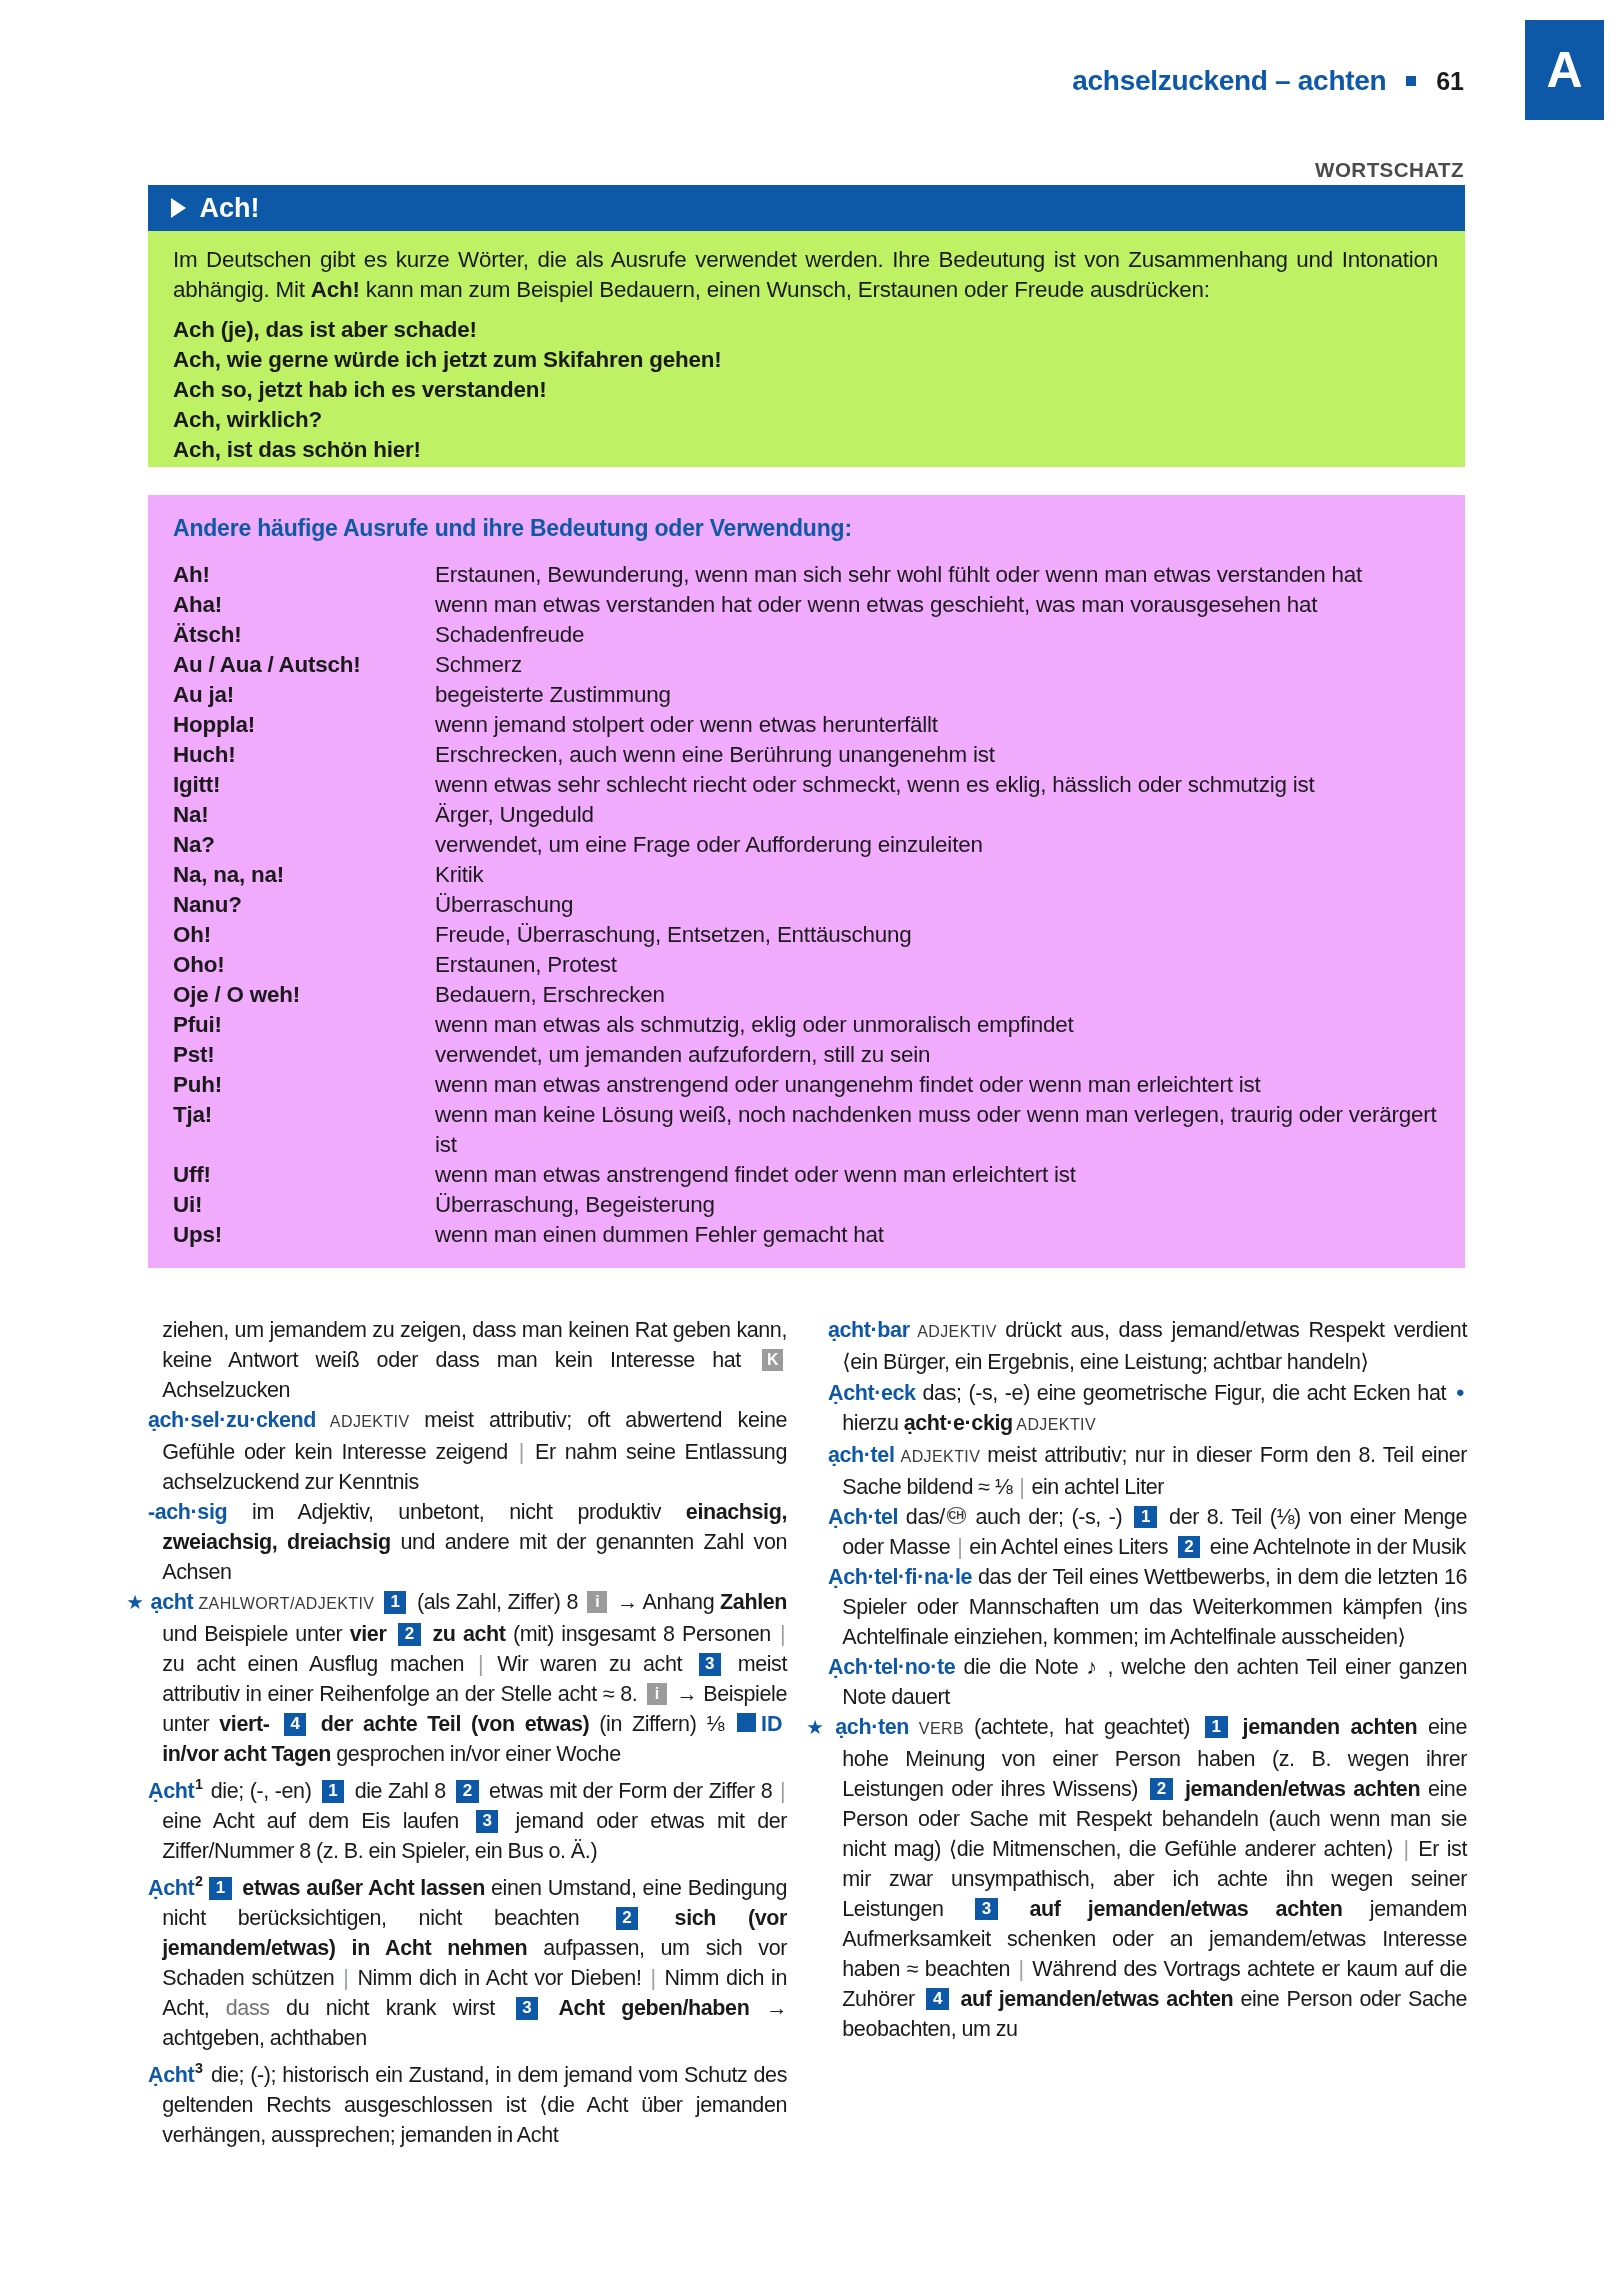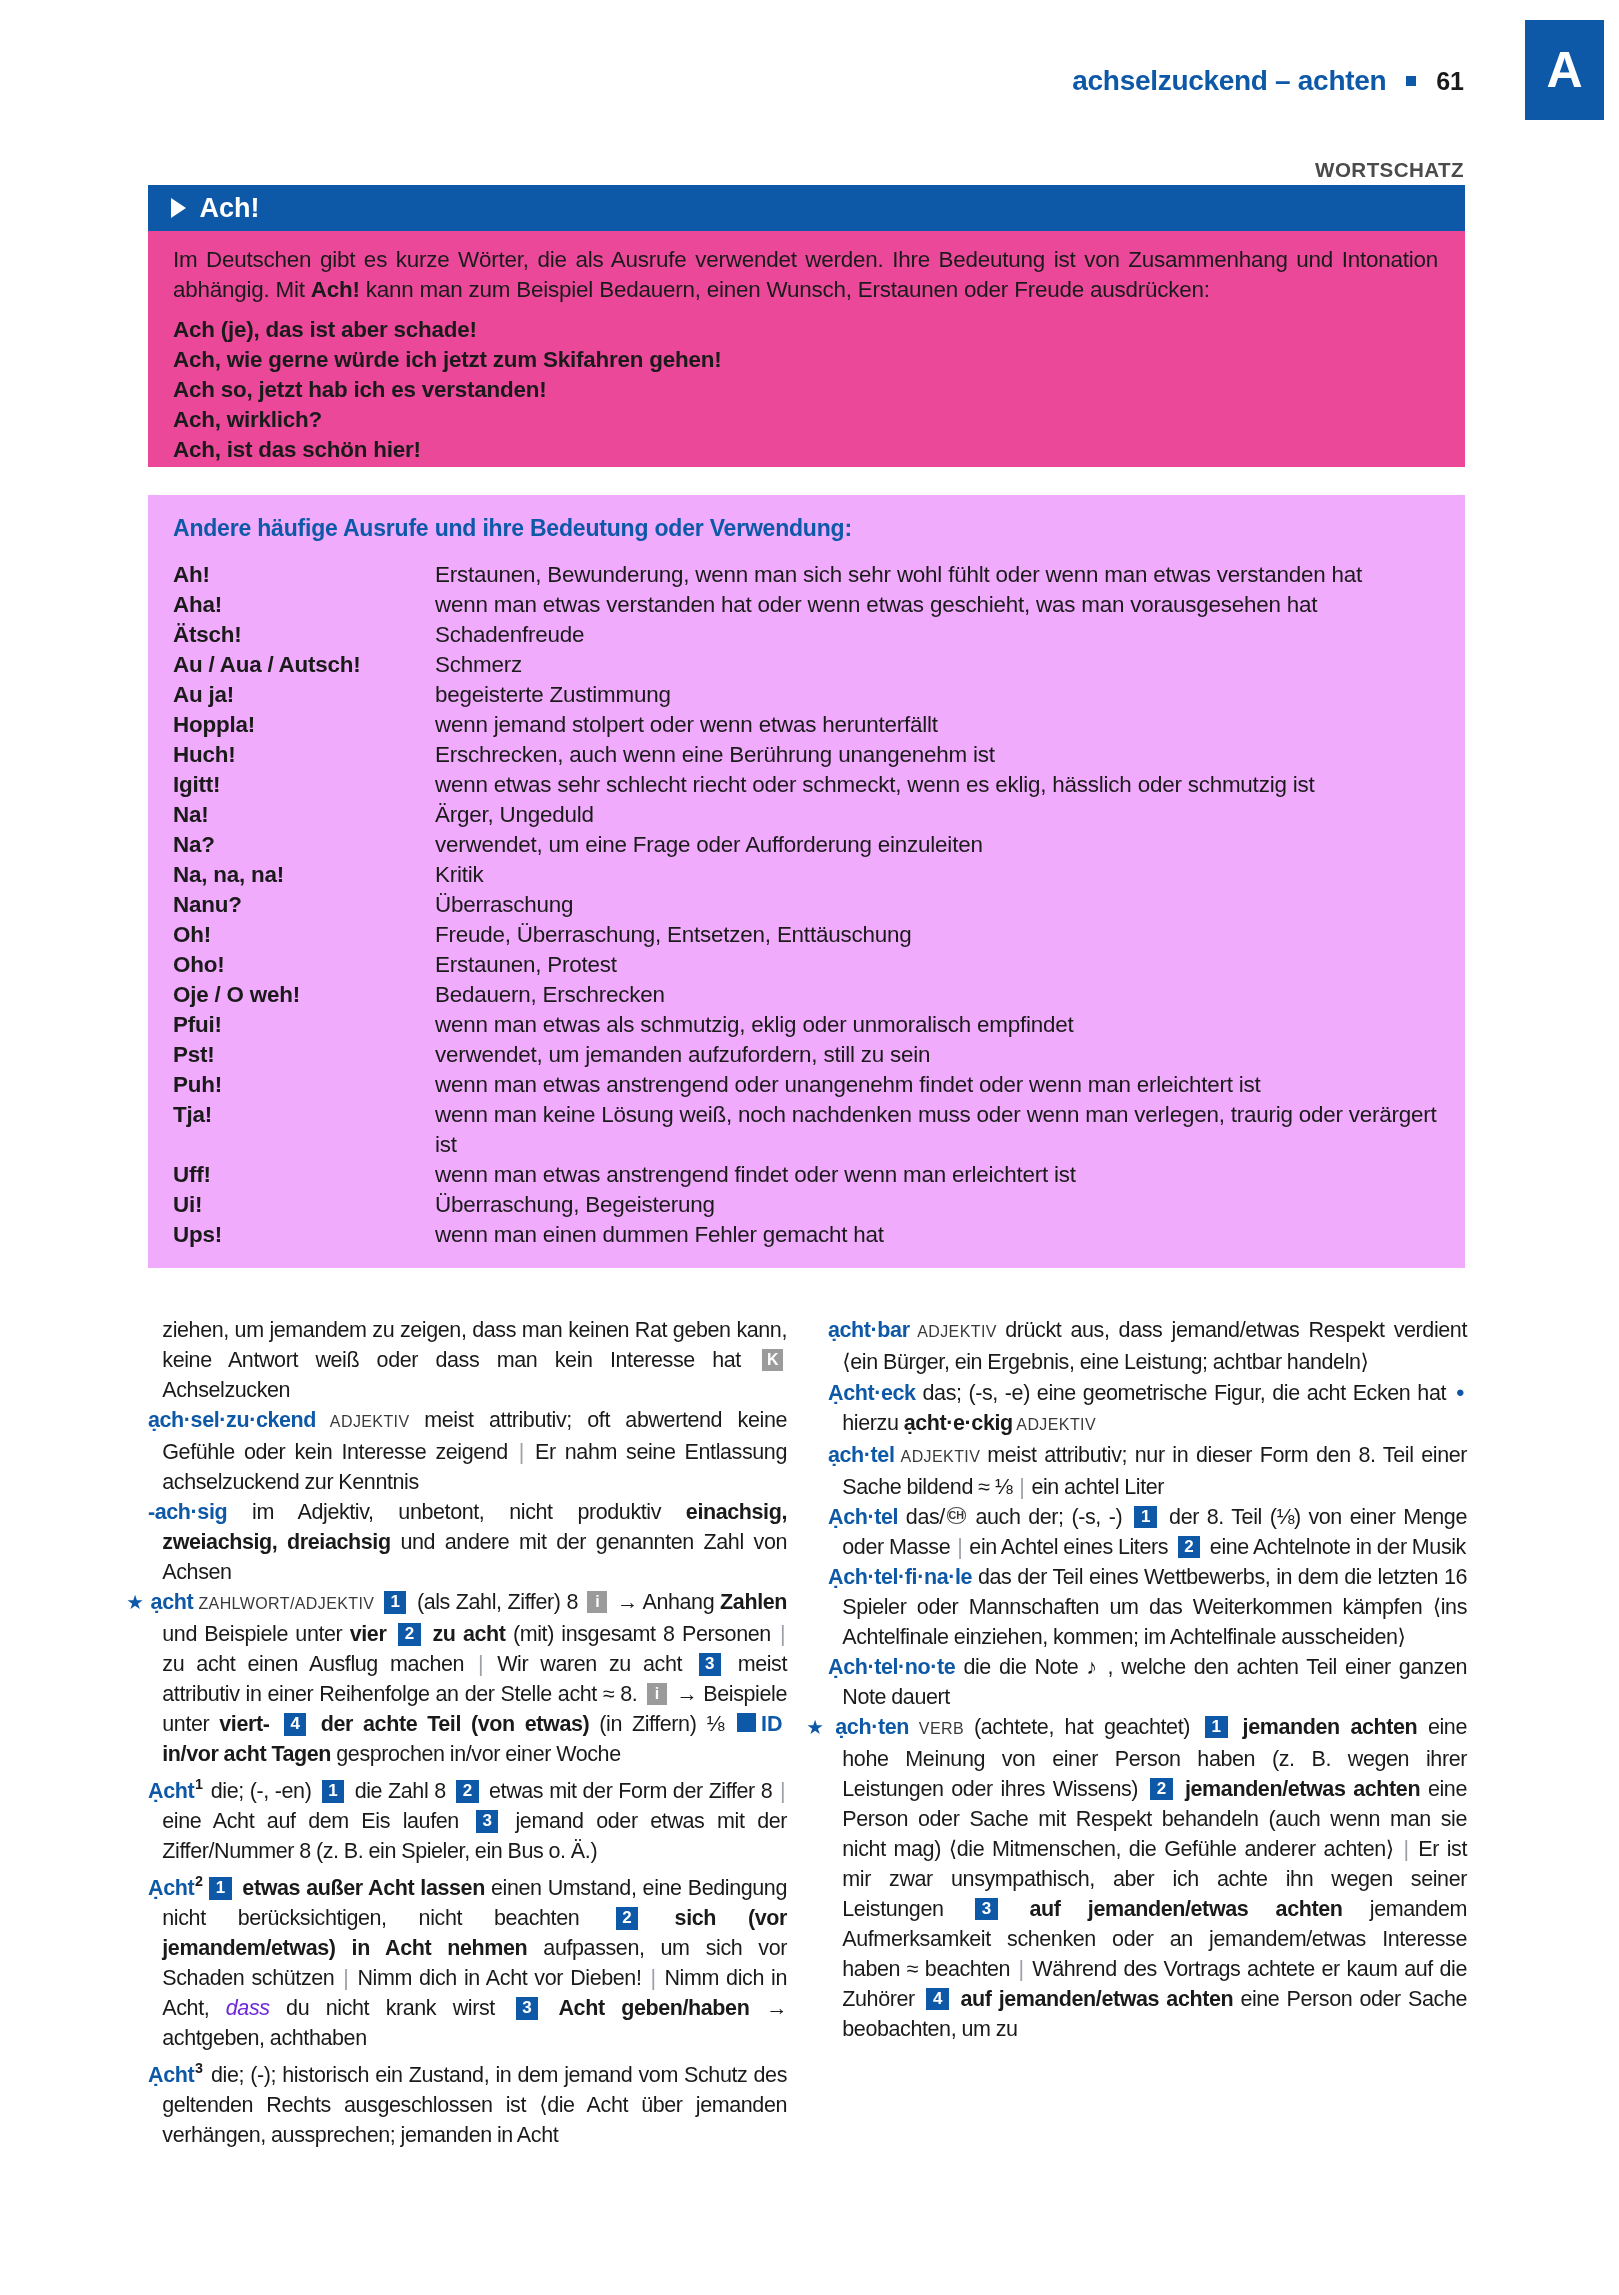--- a/index.html
+++ b/index.html
@@ -30,21 +30,21 @@
     position:absolute;left:148px;top:185px;width:1317px;height:46px;background:#0e58a8;
     display:flex;align-items:center;padding-left:23px;box-sizing:border-box;gap:13.4px;
   }
   .tri{
     width:0;height:0;border-top:10.7px solid transparent;border-bottom:10.7px solid transparent;
     border-left:15px solid #ffffff;display:inline-block;
   }
   .ach-title{color:#ffffff;font-weight:bold;font-size:27px;}
   
   .gray-box-1{
-    position:absolute;left:148px;top:231px;width:1317px;height:236px;background:#ec4899;
+    position:absolute;left:148px;top:231px;width:1317px;height:236px;background:#bef264;
     padding:14.3px 27px 0 25px;box-sizing:border-box;overflow:hidden;
   }
   .intro{font-size:22.4px;line-height:29.6px;text-align:justify;letter-spacing:-0.2px;}
   .examples{margin-top:10.7px;}
   .examples .example-line{font-weight:bold;font-size:22.4px;line-height:30px;letter-spacing:-0.2px;}
   .gray-box-2{
     position:absolute;left:148px;top:495px;width:1317px;height:773px;background:#f0abfc;
     padding:19.7px 27px 0 25px;box-sizing:border-box;overflow:hidden;
   }
   .usage-title{color:#0e58a8;font-weight:bold;font-size:23px;margin-bottom:18px;letter-spacing:-0.2px;}
@@ -59,21 +59,21 @@
   .col-right{left:828px;}
   .entry{padding-left:14.3px;text-indent:-14.3px;}
   .entry.cont{text-indent:0;}
   .entry.starred{text-indent:-36px;}
   
   .s-hw{color:#0e58a8;font-weight:bold;}
   .s-hwb{font-weight:bold;}
   .s-pos{font-size:16px;color:#3a3a3c;letter-spacing:0.4px;}
   .s-b{font-weight:bold;}
   .s-it{}
-  .s-itb{font-style:italic;color:#6d28d9;}
+  .s-itb{color:#737373;}
   .s-p{}
   .s-bar{color:#9aa0a6;padding:0 1.8px;}
   .s-num{
     display:inline-block;text-indent:0;background:#0e58a8;color:#ffffff;font-weight:bold;
     font-style:normal;font-size:17px;width:22.4px;height:22.4px;line-height:22.4px;text-align:center;
     margin:0 4.5px;vertical-align:1.8px;letter-spacing:0;
   }
   .s-info{
     display:inline-block;text-indent:0;background:#9b9b9b;color:#ffffff;font-weight:bold;
     font-style:normal;font-size:16px;width:19.7px;height:21.5px;line-height:21.5px;text-align:center;

